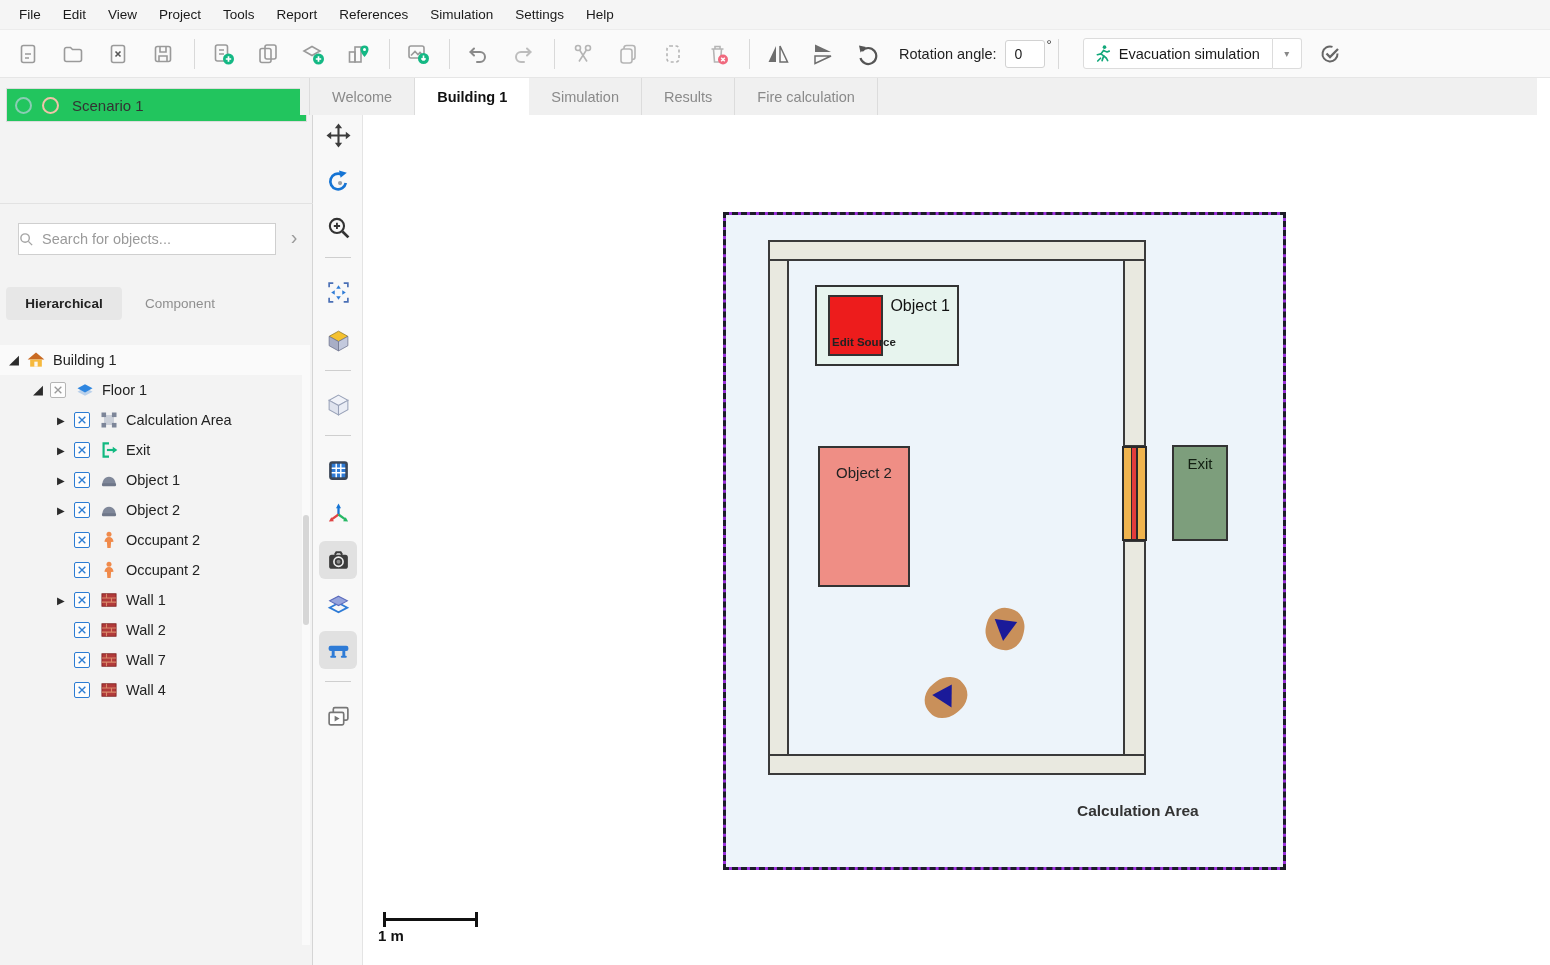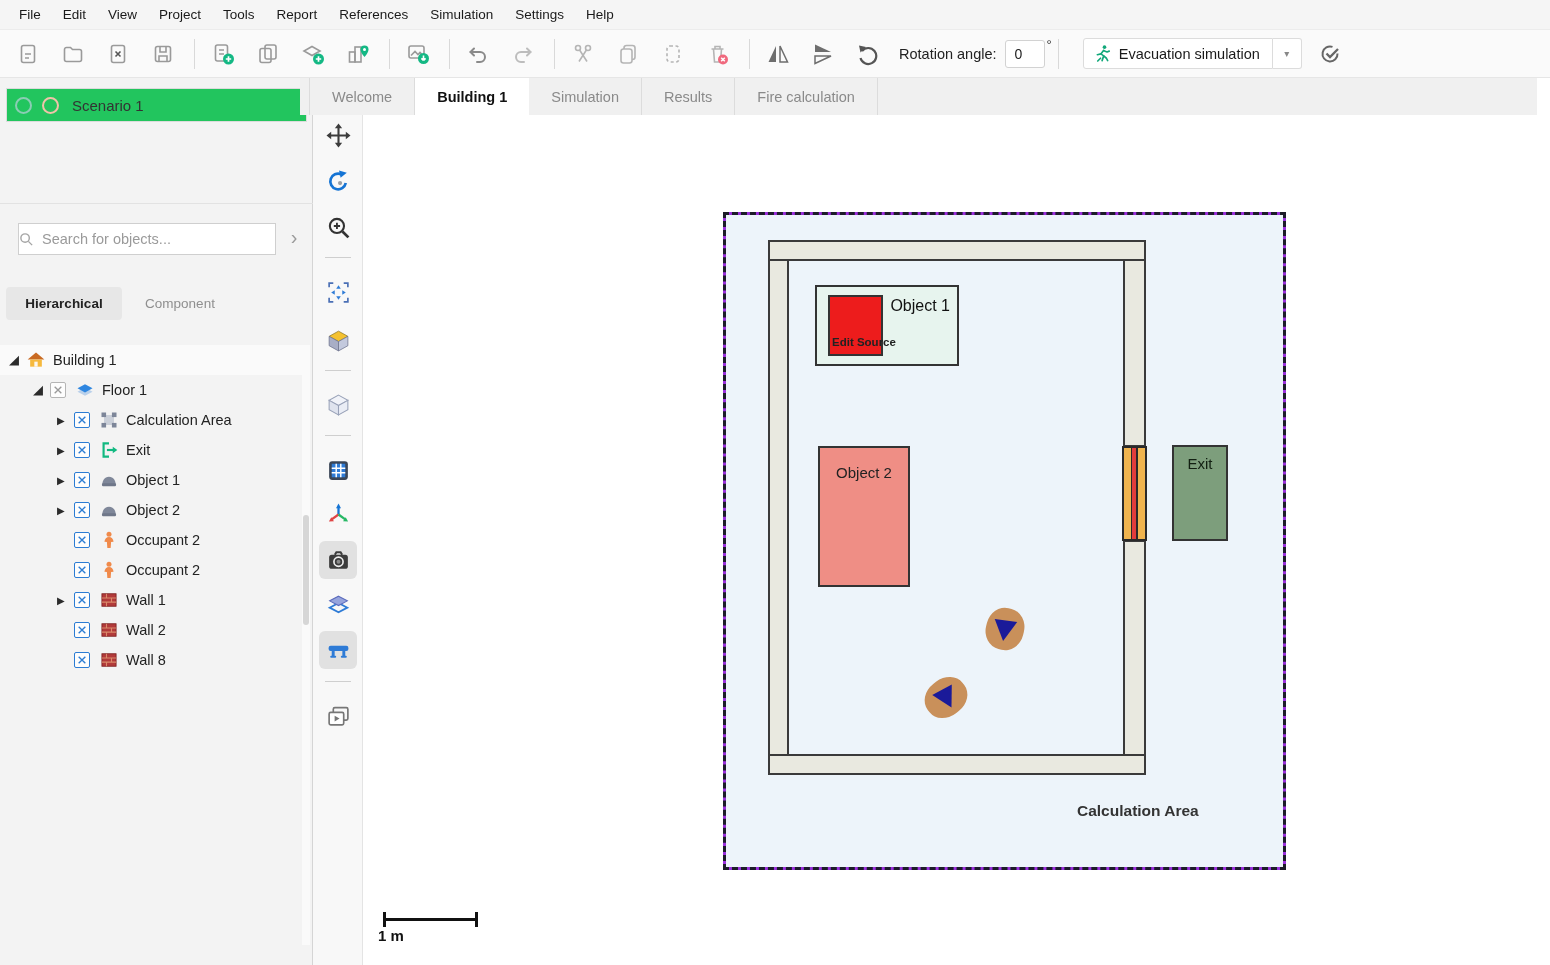--- a/index.html
+++ b/index.html
@@ -420,21 +420,34 @@
       <span class="exp"></span>
       <span class="cbx blue">
           <svg viewBox="0 0 12 12" fill="none" stroke="#2b7cd3" stroke-width="1.6">
             <path d="M2 2l8 8M10 2l-8 8"></path>
           </svg>
         </span>
       <span class="tico"><svg viewBox="0 0 24 24">
             <rect x="3.5" y="4.5" width="17" height="15" fill="#b23a3a" stroke="#7c2020"></rect>
             <path d="M3.5 9.5h17M3.5 14.5h17M9 4.5v5M15 9.5v5M9 14.5v5" stroke="#d98a6a" stroke-width="1.3" fill="none"></path>
           </svg></span>
-      <span class="tlbl">Wall 8</span>
+      <span class="tlbl">Wall 7</span>
+    </div>
+    <div class="trow lvl2">
+      <span class="exp"></span>
+      <span class="cbx blue">
+          <svg viewBox="0 0 12 12" fill="none" stroke="#2b7cd3" stroke-width="1.6">
+            <path d="M2 2l8 8M10 2l-8 8"></path>
+          </svg>
+        </span>
+      <span class="tico"><svg viewBox="0 0 24 24">
+            <rect x="3.5" y="4.5" width="17" height="15" fill="#b23a3a" stroke="#7c2020"></rect>
+            <path d="M3.5 9.5h17M3.5 14.5h17M9 4.5v5M15 9.5v5M9 14.5v5" stroke="#d98a6a" stroke-width="1.3" fill="none"></path>
+          </svg></span>
+      <span class="tlbl">Wall 4</span>
     </div>
   </div>
   <div id="tree-scrollbar">
       <div id="tree-scroll-thumb"></div>
     </div>
 </div>
 
 <div id="doc-tabs">
   <div class="dtab">Welcome</div>
   <div class="dtab active">Building 1</div>

